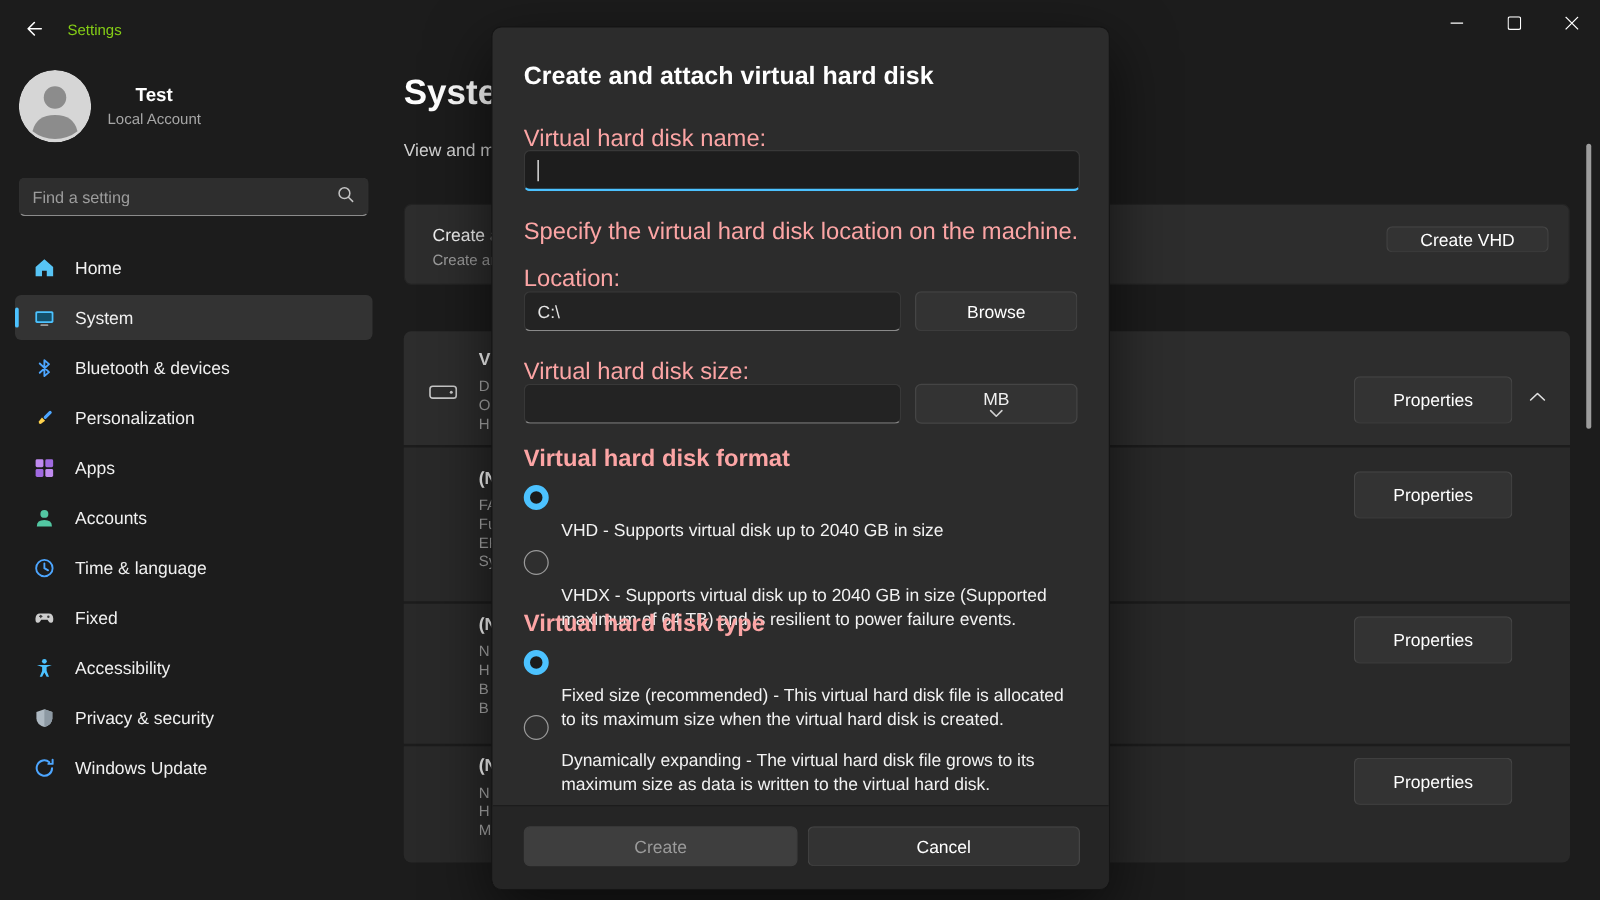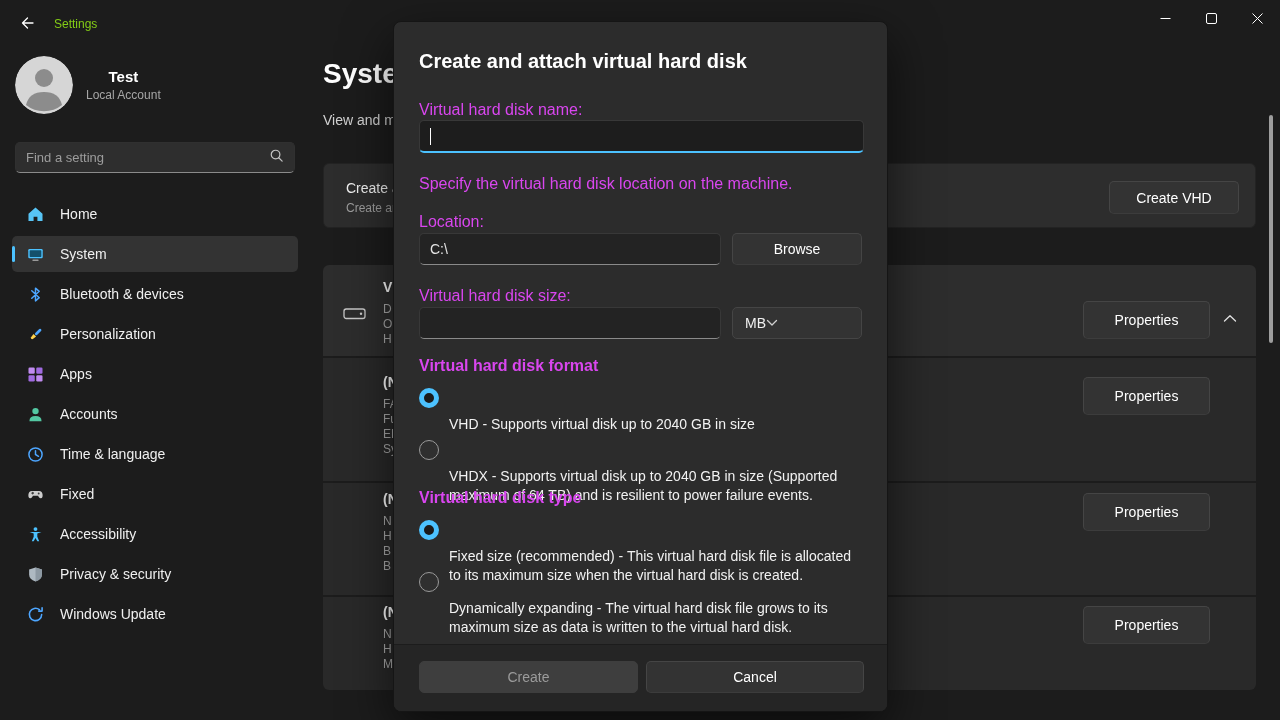--- a/index.html
+++ b/index.html
@@ -28,51 +28,51 @@
   .nav-item.selected::before { content:""; position:absolute; left:0; top:10px; bottom:10px; width:3px; border-radius:2px; background:#4cc2ff; }
   .nav-icon { width:18px; height:18px; display:flex; align-items:center; justify-content:center; }
 
   
   .page-title { position:absolute; left:323px; top:58px; font-size:28px; font-weight:bold; color:#fff; }
   .page-sub { position:absolute; left:323px; top:112px; font-size:14px; color:#d2d2d2; }
   .vhd-card { position:absolute; left:323px; top:163px; width:933px; height:65px; background:#2d2d2d; border:1px solid #232323; border-radius:6px; }
   .card-title { position:absolute; left:22px; top:16px; font-size:14px; color:#f0f0f0; }
   .card-sub { position:absolute; left:22px; top:37px; font-size:12px; color:#9d9d9d; }
   .btn { background:#333333; border:1px solid #454545; border-bottom-color:#3c3c3c; border-radius:5px; color:#fff; font-size:14px; display:flex; align-items:center; justify-content:center; cursor:pointer; }
-  .create-vhd { position:absolute; right:16px; top:17px; width:130px; height:33px; }
+  .create-vhd { position:absolute; right:16px; top:17px; width:130px; height:21px; }
 
   .disk-row { position:absolute; left:323px; width:933px; background:#2b2b2b; }
   .r1 { top:265px; height:91px; background:#2d2d2d; border-radius:6px 6px 0 0; }
   .r2 { top:358px; height:123px; background:#292929; }
   .r3 { top:483px; height:112px; background:#292929; }
   .r4 { top:597px; height:93px; background:#292929; border-radius:0 0 6px 6px; }
   .disk-icon { position:absolute; left:20px; top:40px; }
   .frag-col { position:absolute; left:60px; }
   .r1 .frag-col { top:14px; } .r2 .frag-col { top:16px; } .r3 .frag-col { top:8px; } .r4 .frag-col { top:7px; }
   .frag-title { font-size:14px; font-weight:bold; color:#fff; margin-bottom:7px; }
   .frag { font-size:12px; color:#ababab; line-height:15px; }
   .props { position:absolute; left:760px; width:127px; height:38px; }
   .r1 .props { top:36px; } .r2 .props { top:19px; } .r3 .props { top:10px; } .r4 .props { top:9px; }
   .chev-up { position:absolute; left:900px; top:44px; }
   .scroll-thumb { position:absolute; left:1269px; top:115px; width:4px; height:228px; background:#9d9d9d; border-radius:2px; cursor:pointer; }
 
   
   .dialog { position:absolute; left:393px; top:21px; width:495px; height:691px; background:#2c2c2c; border:1px solid #151515; border-radius:8px; box-shadow:0 18px 50px rgba(0,0,0,0.6); overflow:hidden; z-index:10; }
   .dlg-title { position:absolute; left:25px; top:28px; font-size:20px; font-weight:bold; color:#ffffff; }
-  .dlg-label { position:absolute; left:25px; font-size:16px; color:#d946ef; }
+  .dlg-label { position:absolute; left:25px; font-size:19px; color:#fca5a5; }
   .dlg-label.bold { font-weight:bold; }
   .textbox { position:absolute; background:#232323; border:1px solid #383838; border-bottom:1px solid #8a8a8a; border-radius:5px; font-size:14px; color:#e4e4e4; display:flex; align-items:center; padding:0 10px; }
   .textbox.focused { background:#1d1d1d; border-bottom:2px solid #4cc2ff; }
   .caret { width:1px; height:17px; background:#ffffff; animation:blink 1.1s steps(1) infinite; }
   @keyframes blink { 50% { opacity:0; } }
   .name-input { left:25px; top:98px; width:445px; height:33px; }
   .loc-input { left:25px; top:211px; width:302px; height:32px; }
   .size-input { left:25px; top:285px; width:302px; height:32px; }
   .browse-btn { position:absolute; left:338px; top:211px; width:130px; height:32px; }
-  .unit-dd { position:absolute; left:338px; top:285px; width:130px; height:32px; background:#333333; border:1px solid #454545; border-radius:5px; display:flex; align-items:center; justify-content:flex-start; padding:0 12px; font-size:14px; color:#f0f0f0; cursor:pointer; }
+  .unit-dd { position:absolute; left:338px; top:285px; width:130px; height:32px; background:#333333; border:1px solid #454545; border-radius:5px; display:flex; align-items:center; justify-content:center; padding:0 12px; font-size:14px; color:#f0f0f0; cursor:pointer;flex-direction:column; }
   .radio-row { position:absolute; left:25px; width:448px; display:flex; gap:10px; }
   .radio { flex:0 0 20px; width:20px; height:20px; border-radius:50%; }
   .radio.checked { border:5px solid #4cc2ff; background:#1b1b1b; }
   .radio.unchecked { border:1px solid #9a9a9a; background:#2f2f2f; }
   .radio-label { font-size:14px; line-height:19px; color:#f2f2f2; width:416px;margin-top:27px; }
   .fr1 { top:366px; } .fr2 { top:418px; } .tr1 { top:498px; } .tr2 { top:550px; }
   .dlg-footer { position:absolute; left:0; right:0; bottom:0; height:67px; background:#252525; border-top:1px solid #1c1c1c; }
   .dlg-btn { position:absolute; top:16px; width:219px; height:32px; border-radius:5px; font-size:14px; display:flex; align-items:center; justify-content:center; cursor:pointer; }
   .create-btn { left:25px; background:#3e3e3e; border:1px solid #3e3e3e; color:#9b9b9b; }
   .cancel-btn { left:252px; width:218px; background:#333333; border:1px solid #454545; border-bottom-color:#3c3c3c; color:#ffffff; }

